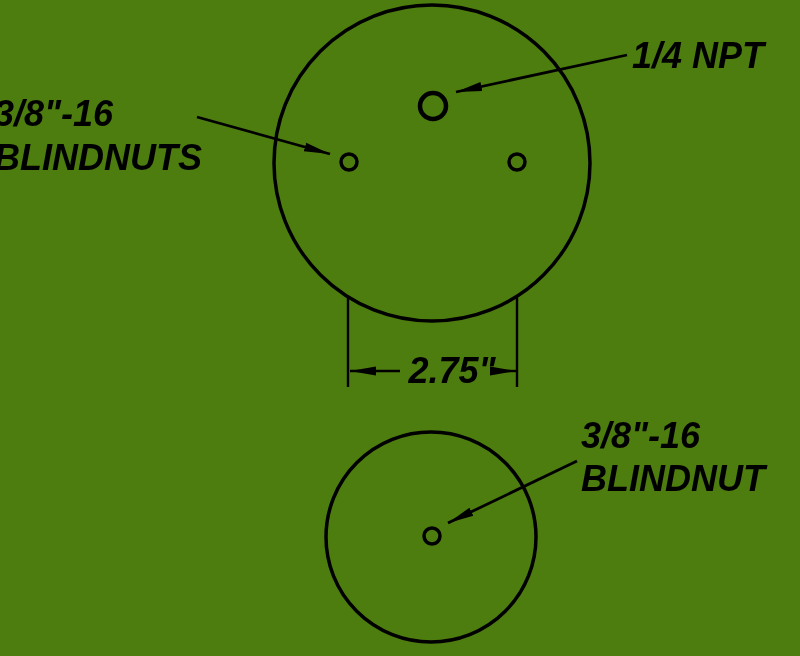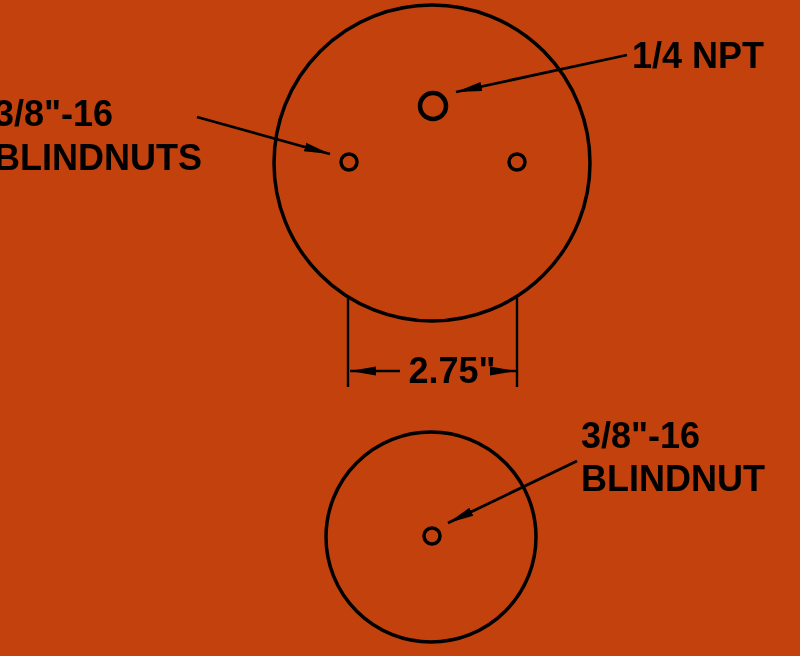--- a/index.html
+++ b/index.html
@@ -4,22 +4,23 @@
 <style>
   html, body {
     margin: 0;
     padding: 0;
     background: #ffffff;
   }
   .drawing-canvas {
     position: relative;
     width: 800px;
     height: 656px;
-    background: #c2410c;
+    background: #4d7c0f;
     overflow: hidden;
+    font-style: italic;
   }
   svg {
     display: block;
   }
   .shape {
     fill: none;
     stroke: #000000;
   }
   .outline   { stroke-width: 3.5; }
   .hole      { stroke-width: 3.5; }

